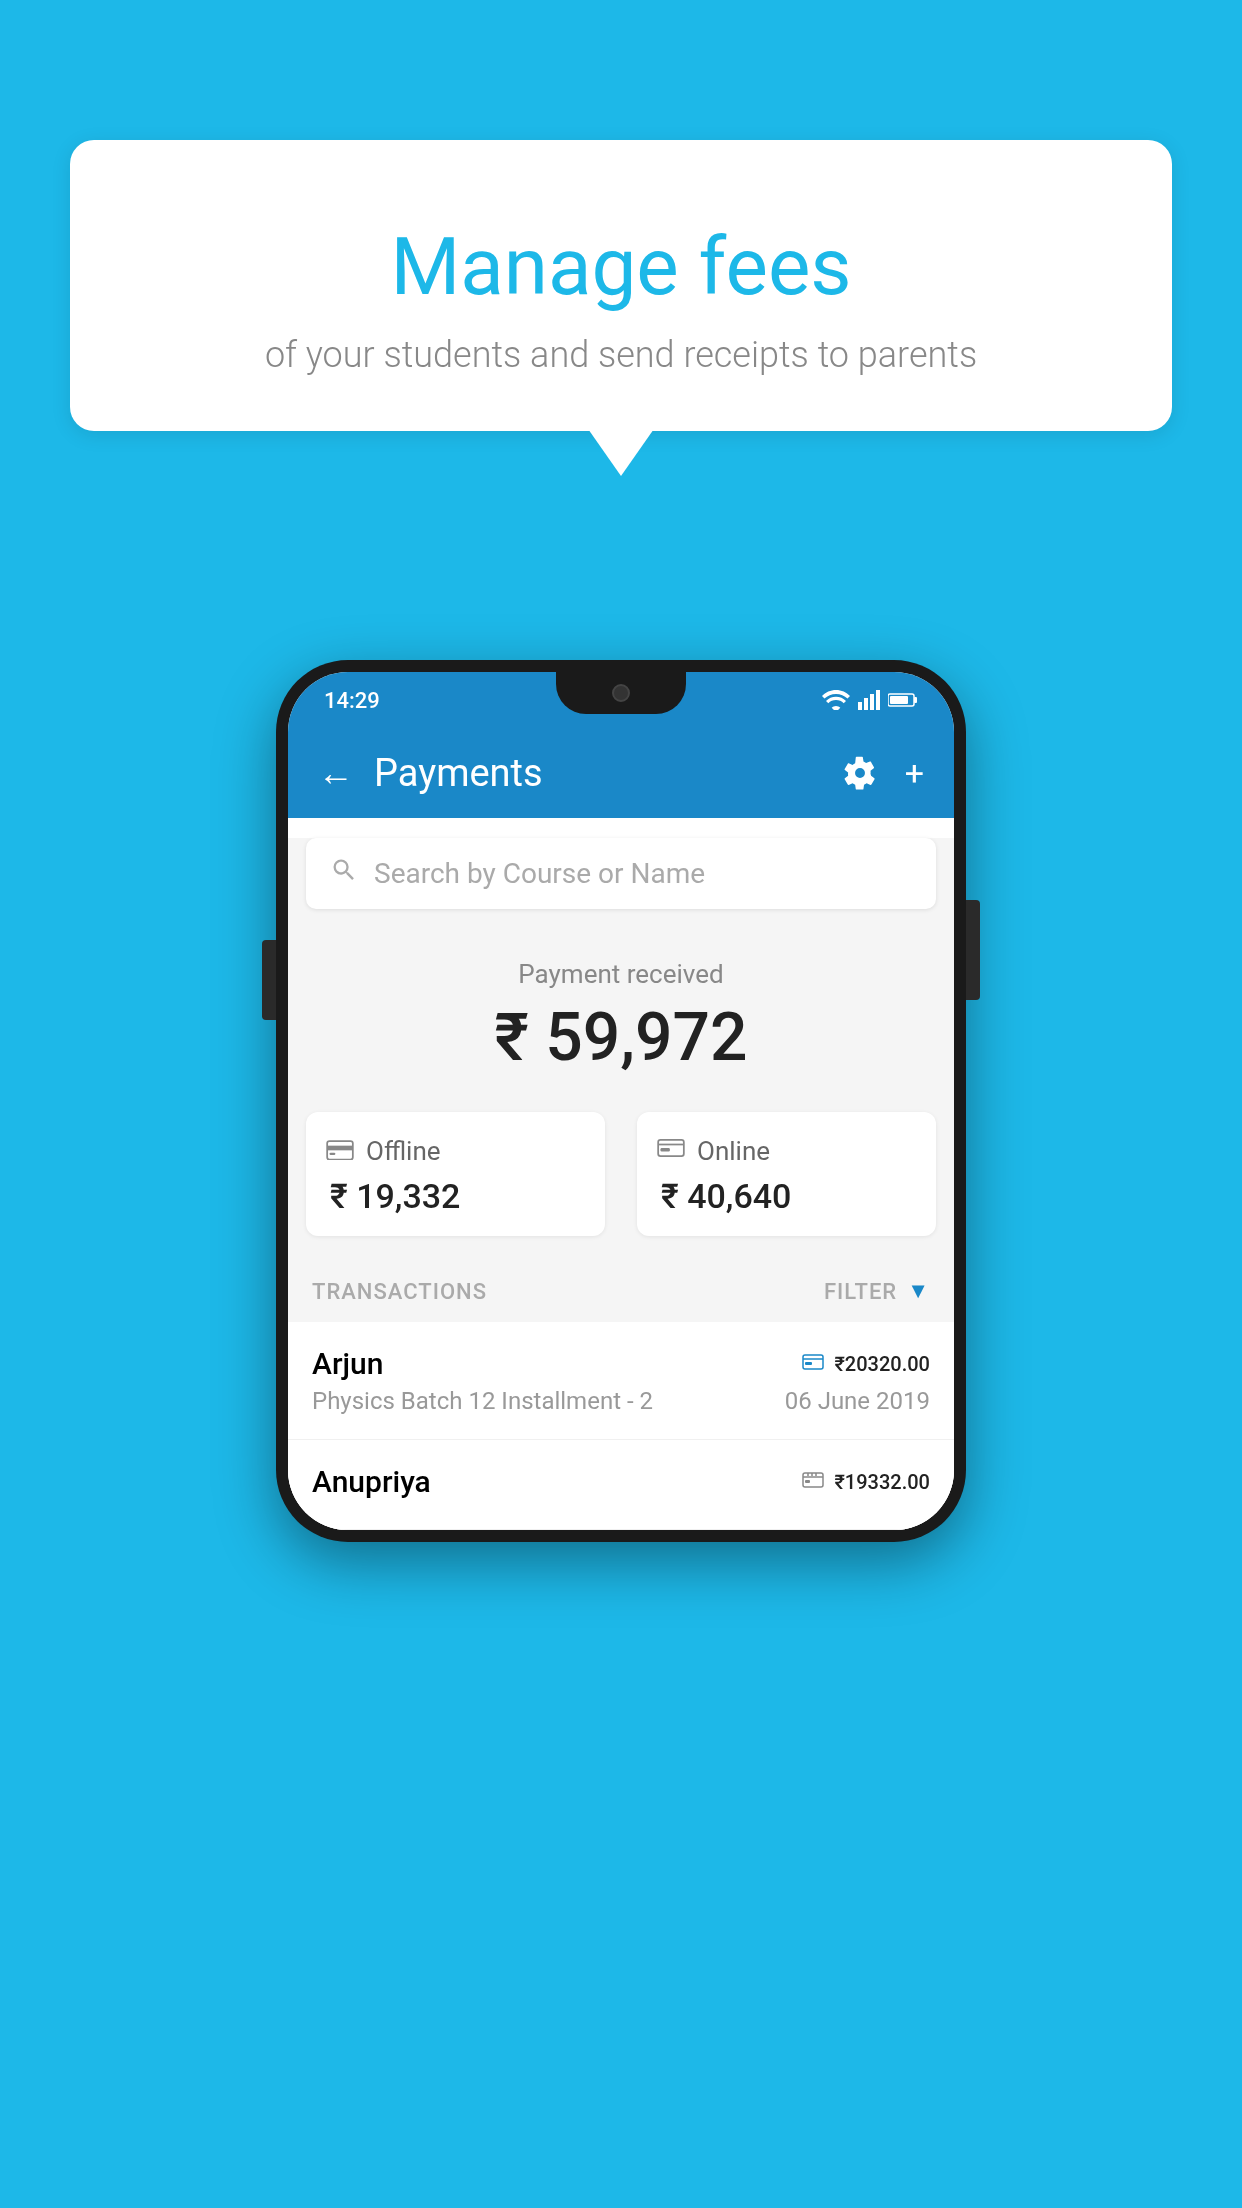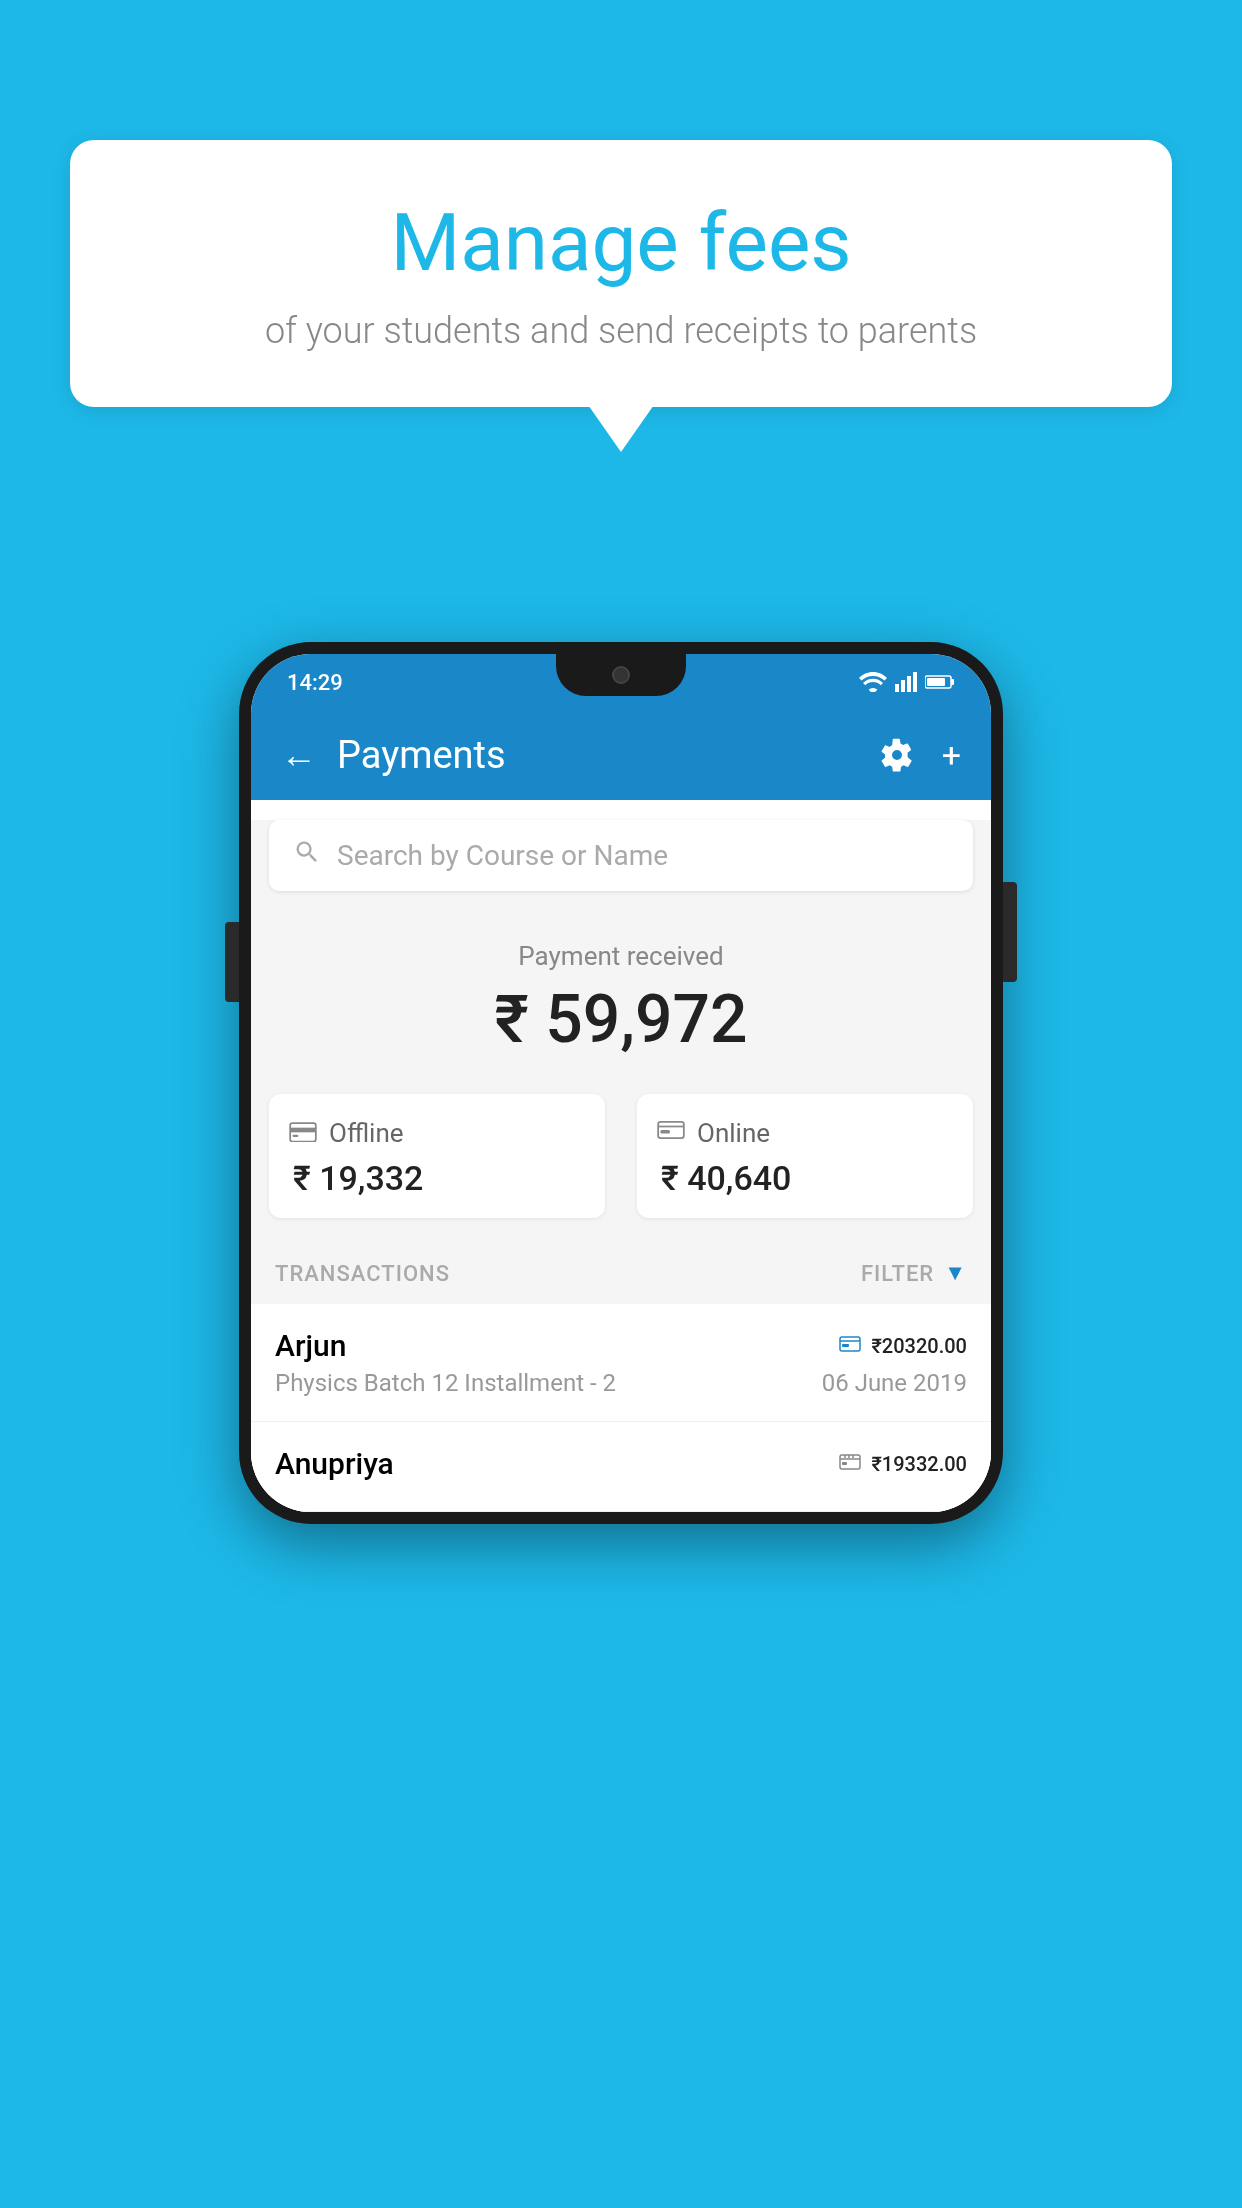--- a/index.html
+++ b/index.html
@@ -17,21 +17,21 @@
     .speech-bubble-container {
       position: absolute;
       top: 140px;
       left: 70px;
       right: 70px;
     }
 
     .speech-bubble {
       background: white;
       border-radius: 24px;
-      padding: 56px 50px 55px;
+      padding: 80px 50px 55px;
       text-align: center;
       position: relative;
       box-shadow: 0 4px 20px rgba(0,0,0,0.1);
     }
 
     .speech-bubble::after {
       content: '';
       position: absolute;
       bottom: -45px;
       left: 50%;
@@ -52,24 +52,24 @@
 
     .speech-bubble p {
       font-size: 36px;
       color: #888;
       font-weight: 300;
     }
 
     
     .phone-wrapper {
       position: absolute;
-      top: 642px;
+      top: 660px;
       left: 50%;
       transform: translateX(-50%);
-      width: 764px;
+      width: 690px;
     }
 
     .phone {
       background: #1a1a1a;
       border-radius: 72px;
       padding: 12px;
       box-shadow: 0 20px 60px rgba(0,0,0,0.4);
       position: relative;
     }
 

